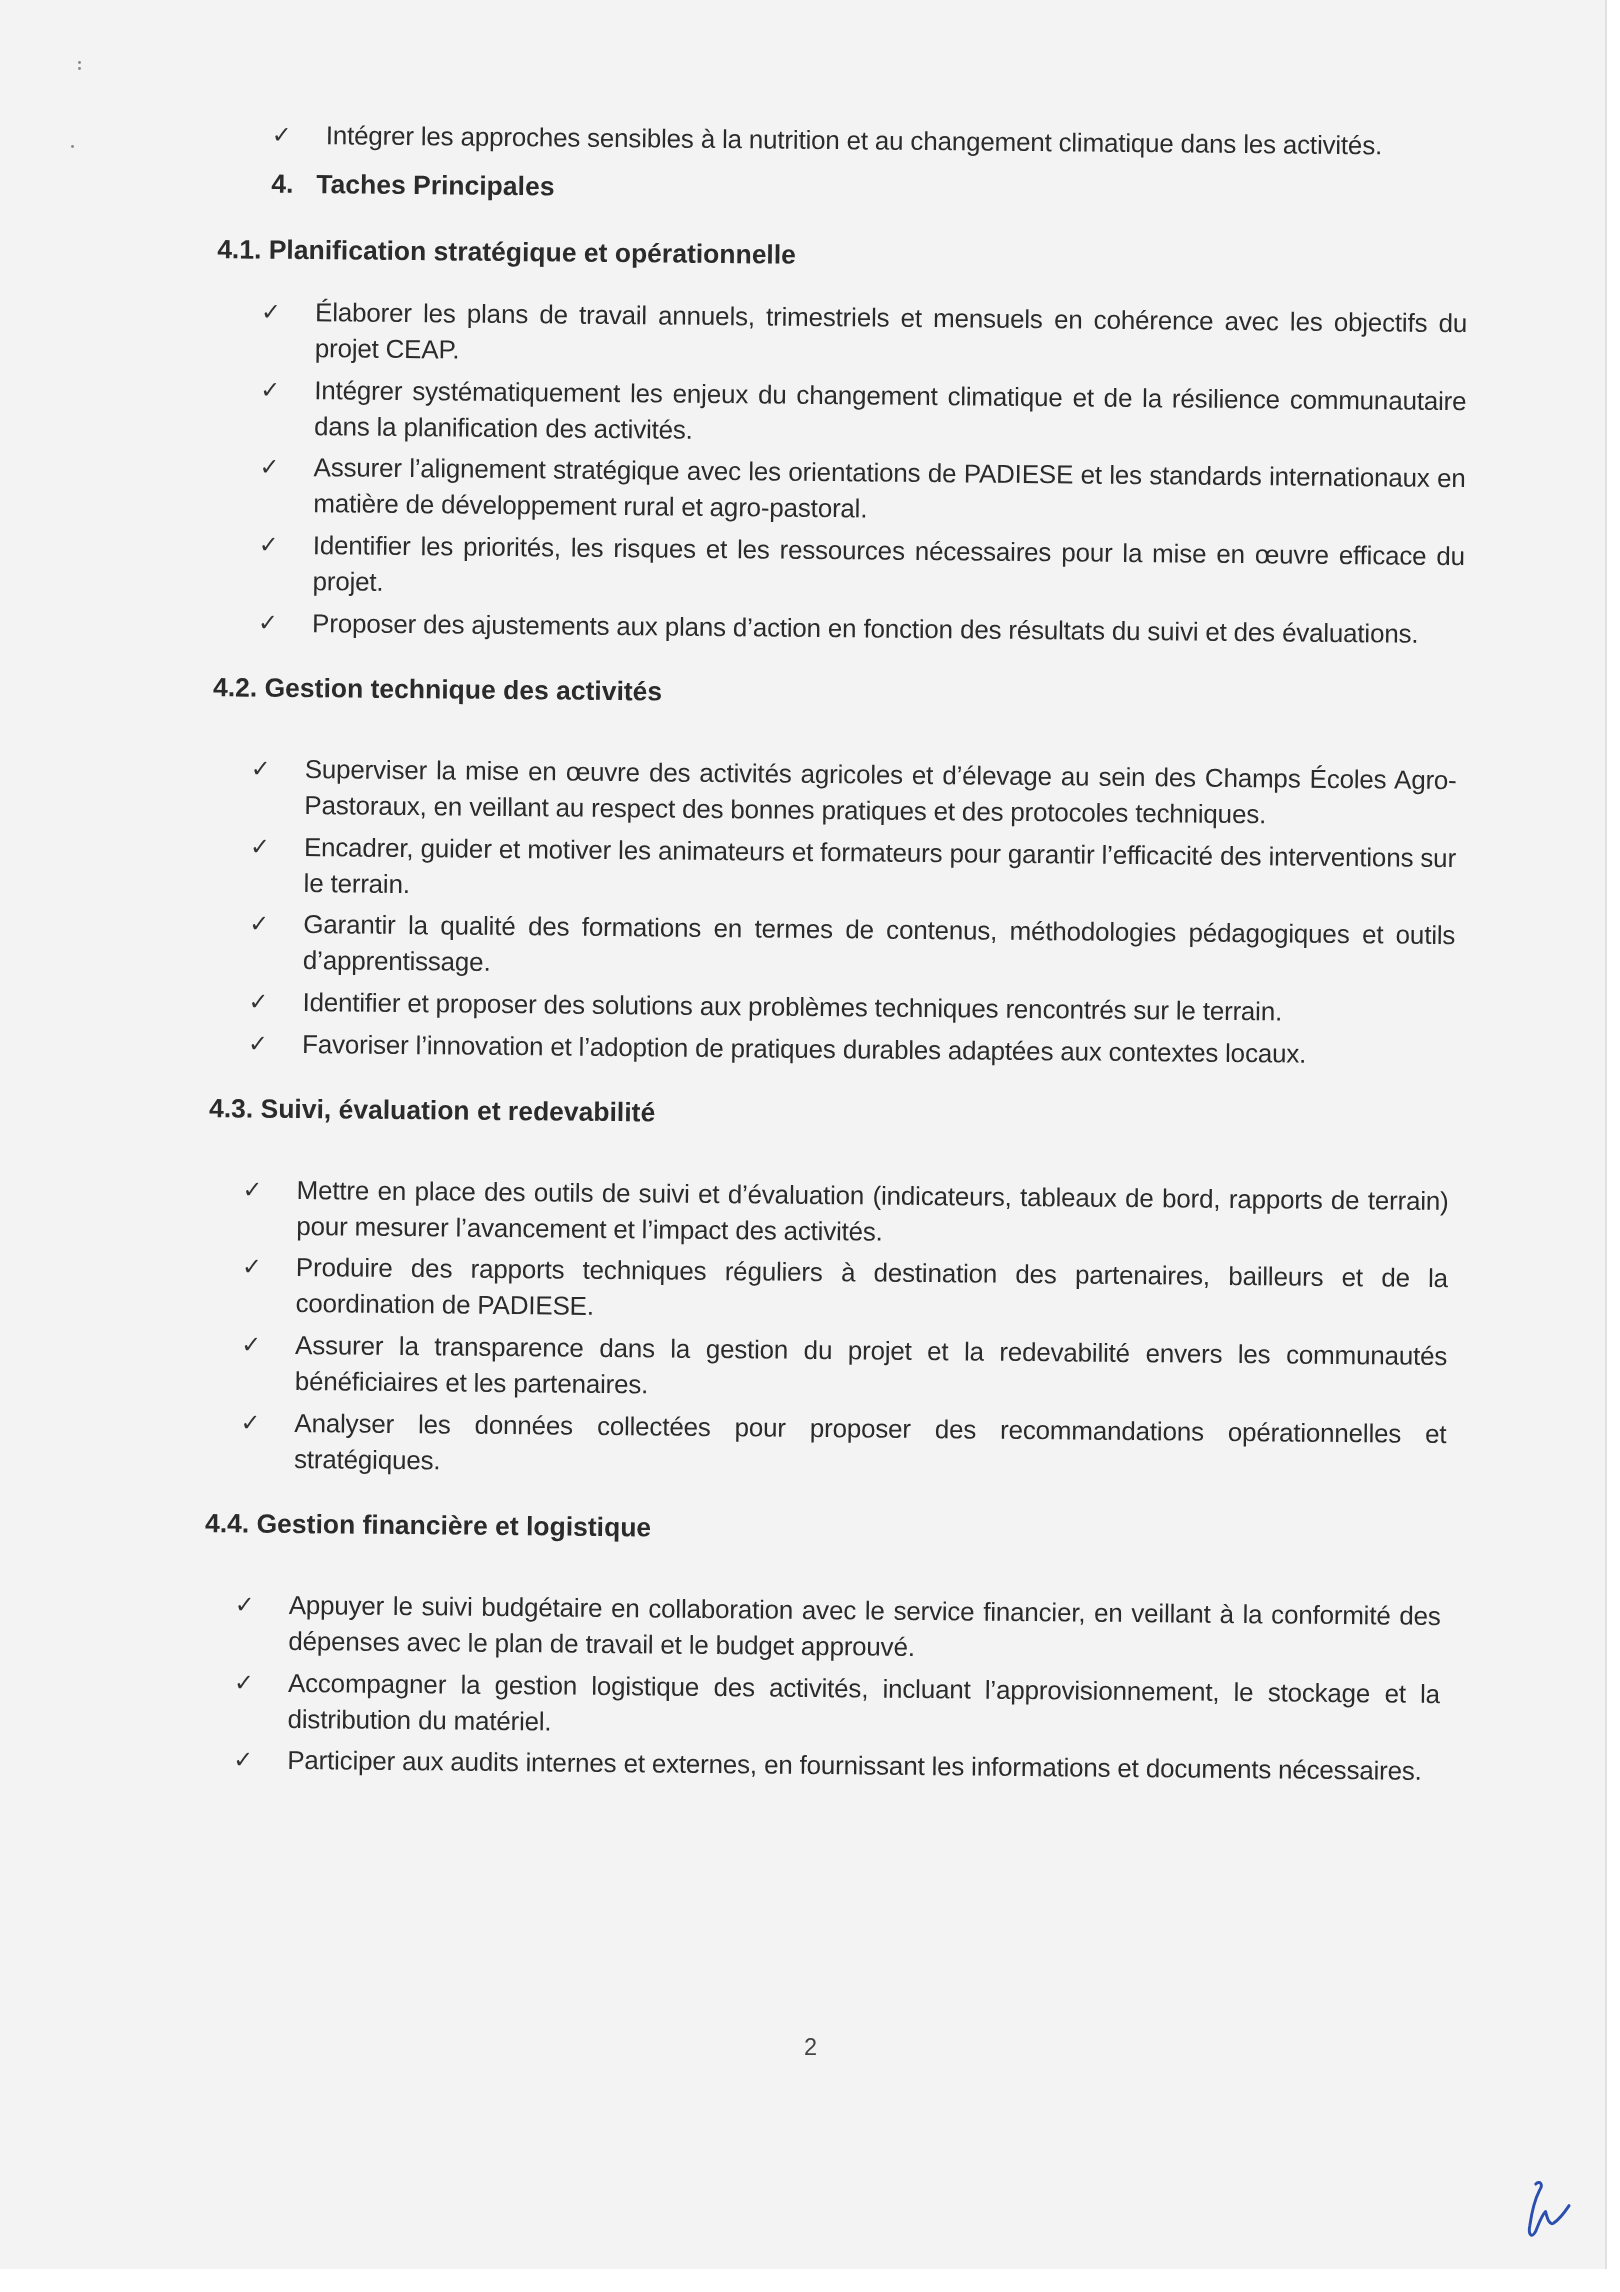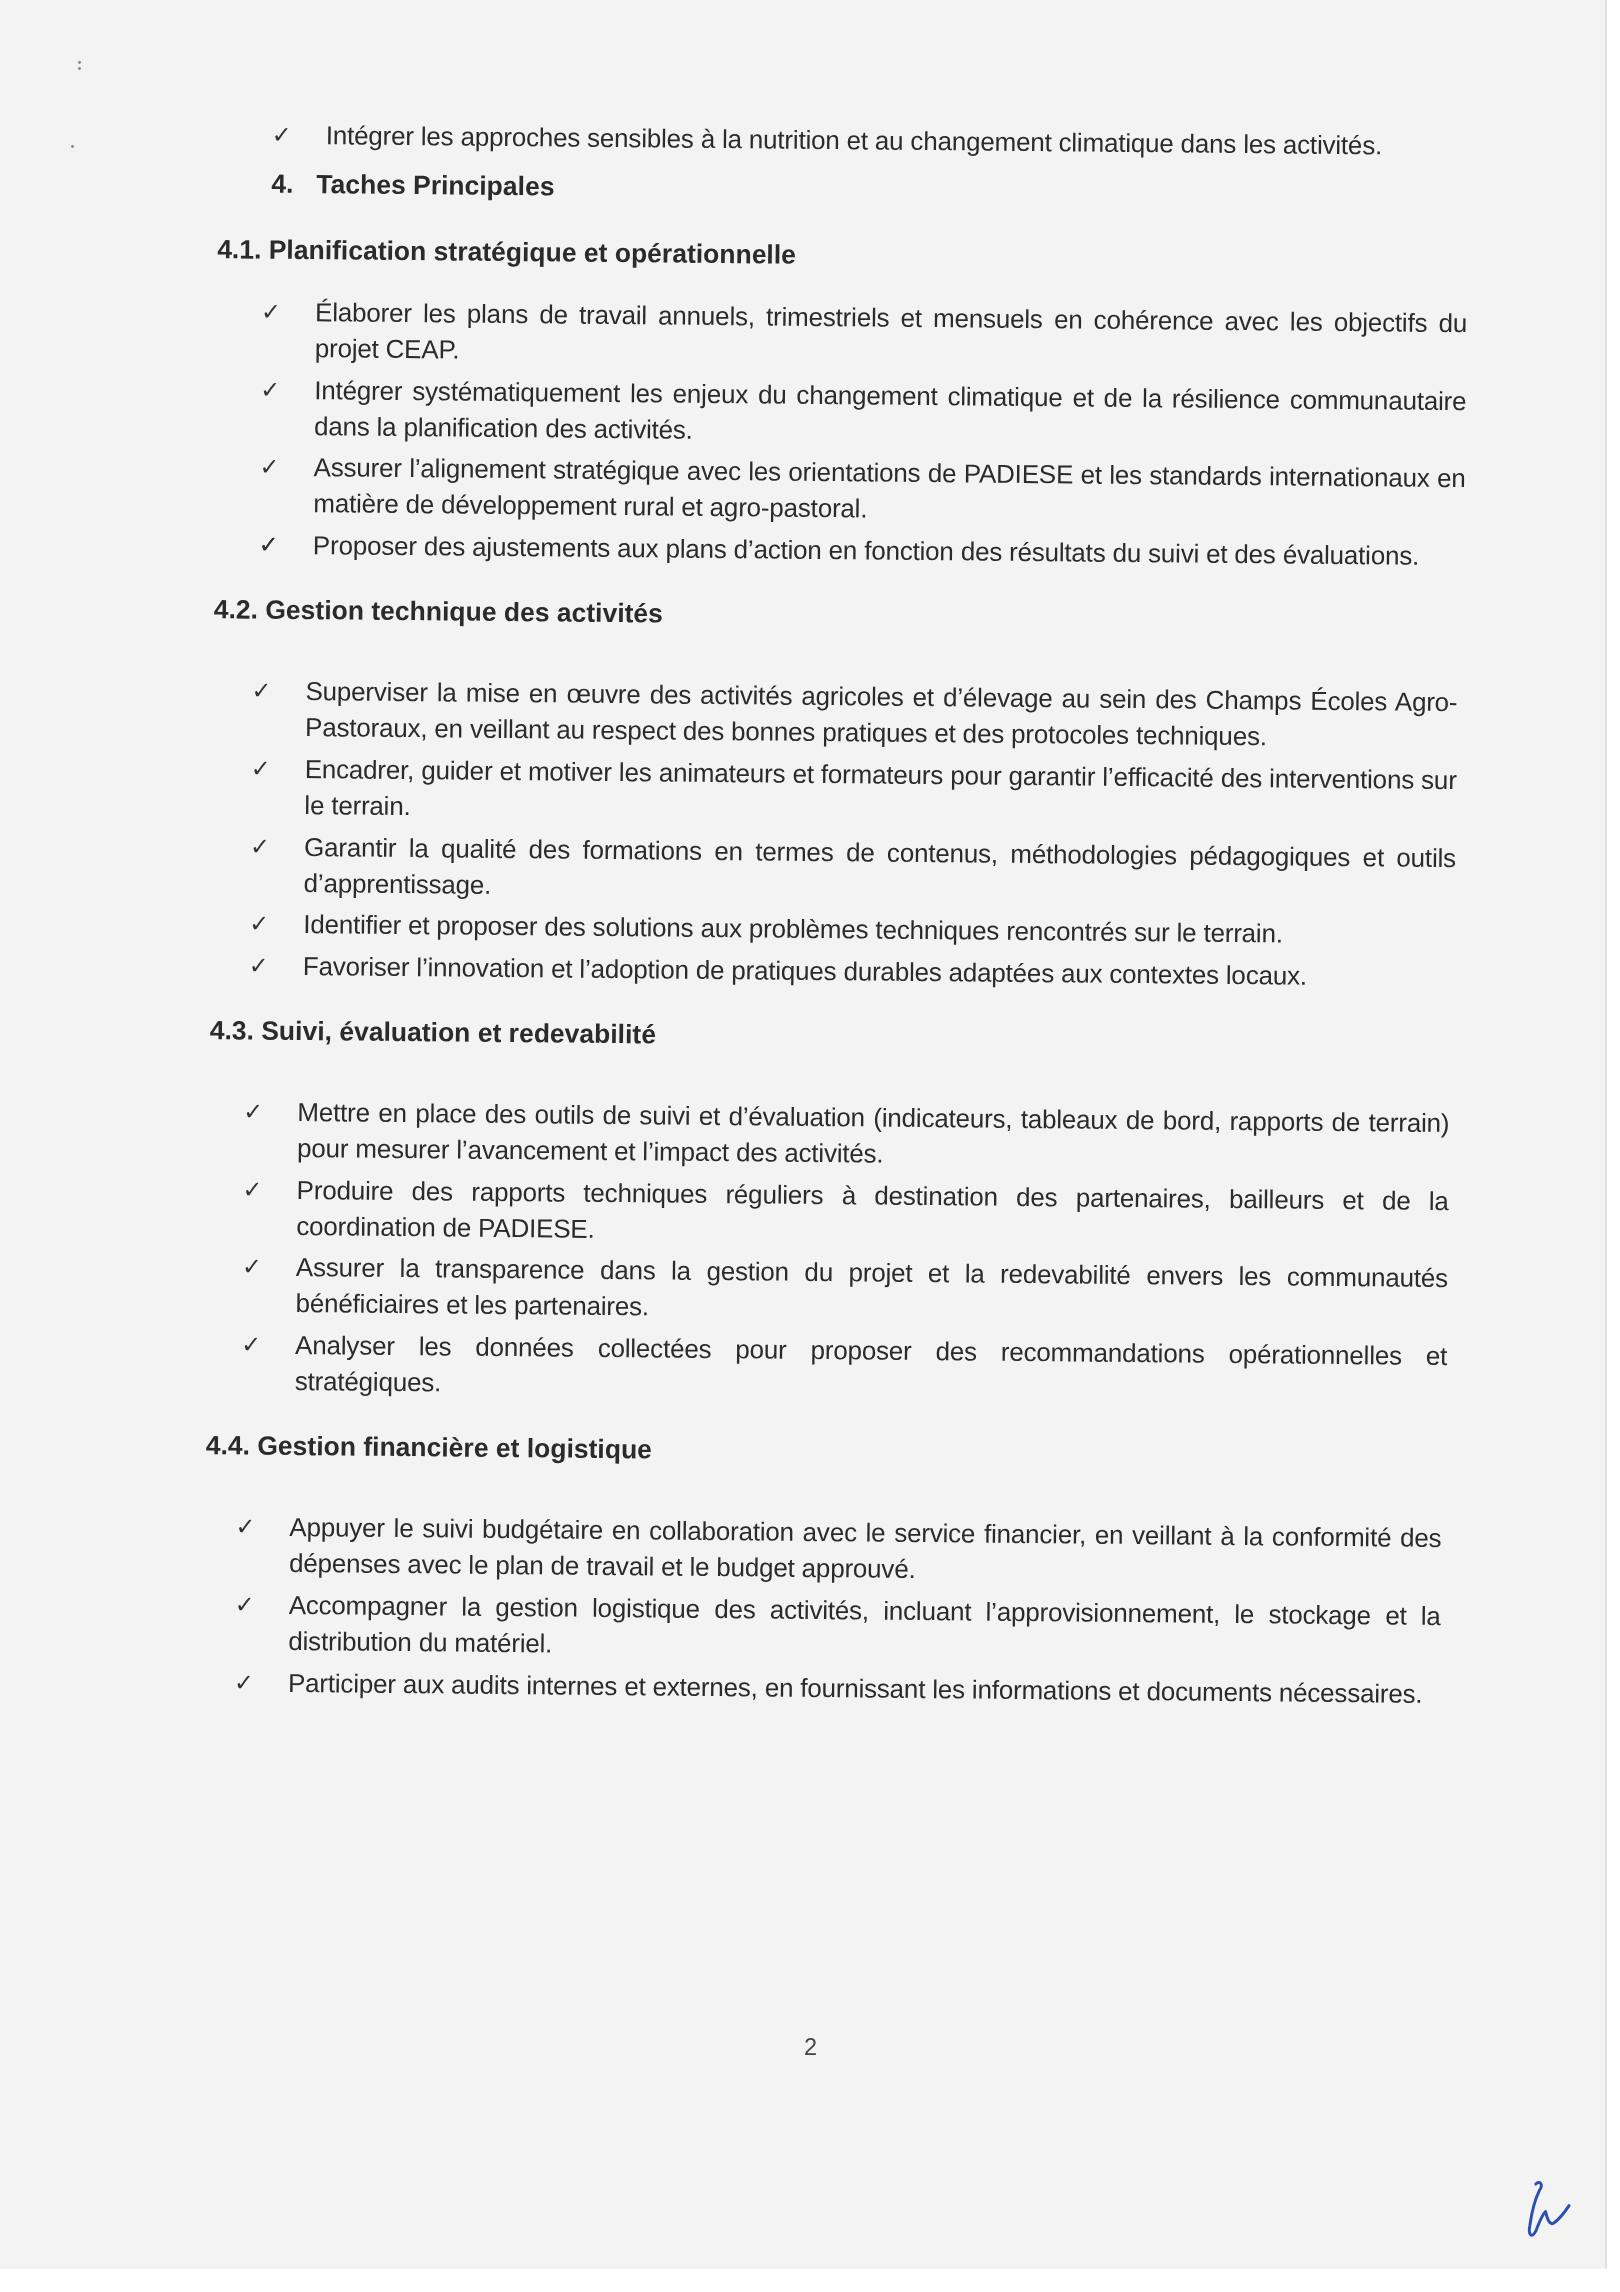--- a/index.html
+++ b/index.html
@@ -127,20 +127,21 @@
       <div class="bullet">
         <span class="check">✓</span>
         <span>Intégrer systématiquement les enjeux du changement climatique et de la résilience communautaire dans la planification des activités.</span>
       </div>
       <div class="bullet">
         <span class="check">✓</span>
         <span>Assurer l’alignement stratégique avec les orientations de PADIESE et les standards internationaux en matière de développement rural et agro-pastoral.</span>
       </div>
       <div class="bullet">
         <span class="check">✓</span>
+        <span>Identifier les priorités, les risques et les ressources nécessaires pour la mise en œuvre efficace du projet.</span>
       </div>
       <div class="bullet">
         <span class="check">✓</span>
         <span>Proposer des ajustements aux plans d’action en fonction des résultats du suivi et des évaluations.</span>
       </div>
     </div>
 
     <div class="sub-heading">4.2. Gestion technique des activités</div>
     <div class="section s42 gap-large">
       <div class="bullet">

